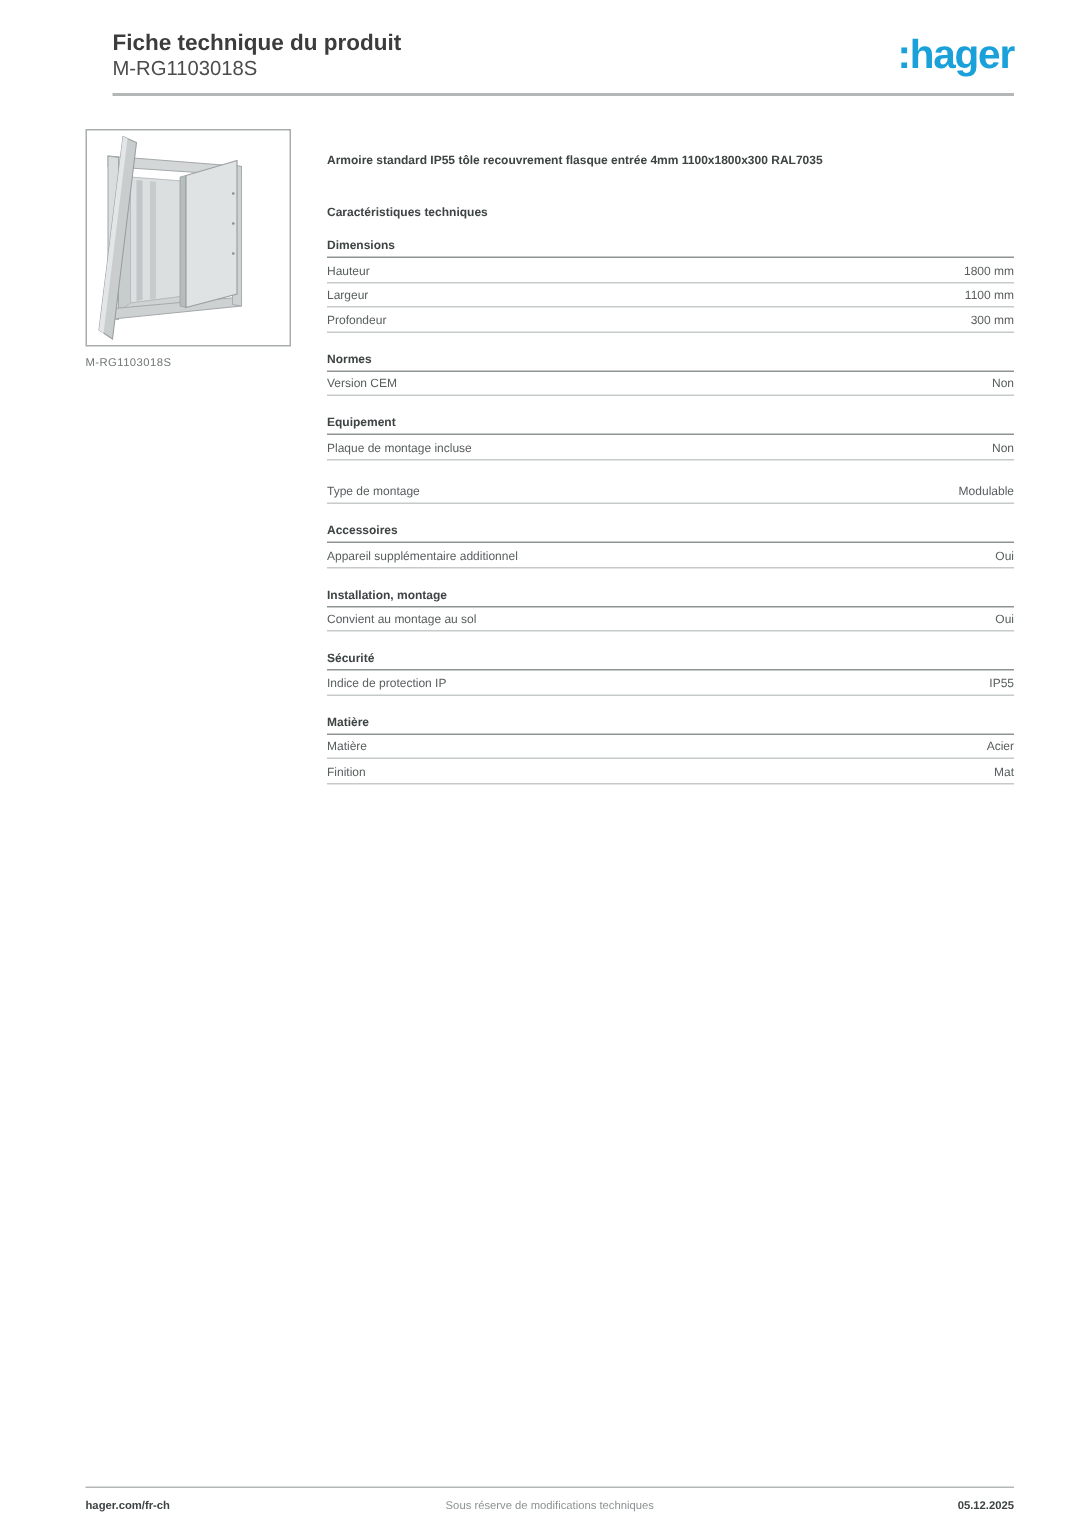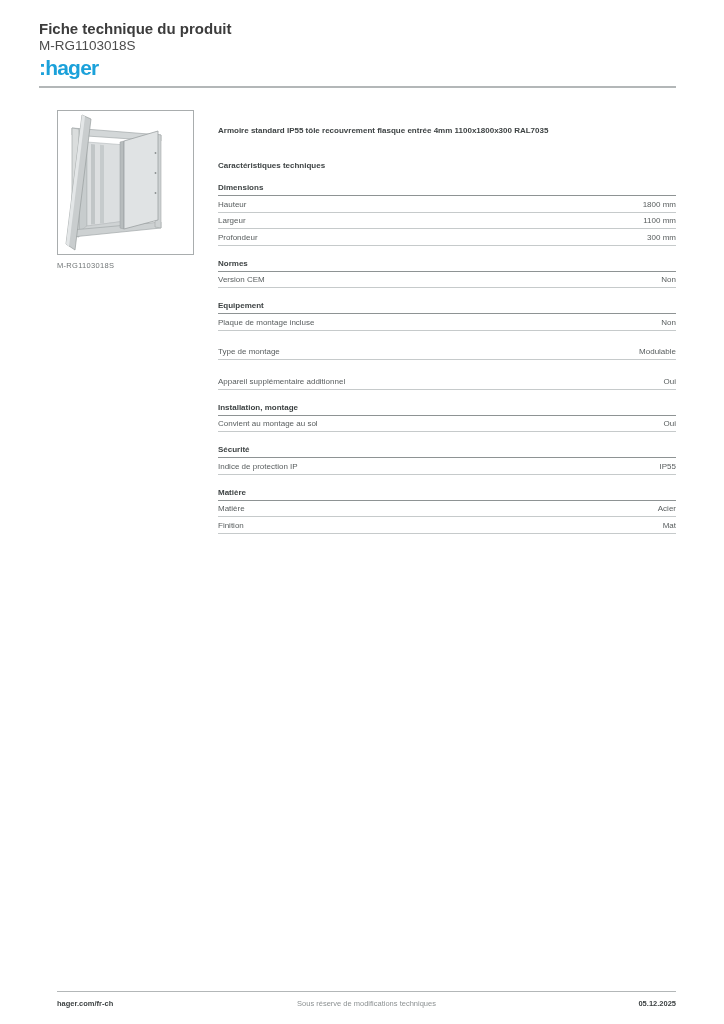--- a/index.html
+++ b/index.html
@@ -9,36 +9,35 @@
     font-family: "Liberation Sans", "DejaVu Sans", sans-serif;
     width: 724px; height: 1024px;
     position: relative;
     color: #3e4344;
     -webkit-font-smoothing: antialiased;
   }
   .page { width: 724px; height: 1024px; position: relative; overflow: hidden; background:#fff; }
 
   
   .header {
-    margin: 20px 48px 0 39px;
+    margin: 20px 48px 0 75px;
     display: flex;
     justify-content: space-between;
     align-items: flex-start;
     padding-bottom: 8px;
     border-bottom: 2px solid #b3b7b8;
-    flex-direction: column;
   }
   .title-block h1 {
     font-size: 15px; font-weight: 700; color: #3c3c3c; line-height: 1.15;
   }
   .title-block .product-ref {
     font-size: 13.5px; font-weight: 400; color: #4c4c4c; line-height: 1.15; margin-top: 1px;
   }
   .logo {
-    font-size: 21px; font-weight: 700; letter-spacing: -0.8px;
+    font-size: 27px; font-weight: 700; letter-spacing: -0.8px;
     color: #1ba1da; line-height: 1; margin-top: 3px;
   }
 
   
   .main {
     margin: 22px 48px 0 57px;
     display: flex;
     gap: 24px;
   }
   .image-col { width: 137px; flex: 0 0 137px; }
@@ -177,20 +176,21 @@
               <span class="spec-value">Non</span>
             </div>
           </section>
           <section class="spec-section">
             <div class="spec-row">
               <span class="spec-label">Type de montage</span>
               <span class="spec-value">Modulable</span>
             </div>
           </section>
           <section class="spec-section">
+            <h3 class="spec-title">Accessoires</h3>
             <div class="spec-row">
               <span class="spec-label">Appareil supplémentaire additionnel</span>
               <span class="spec-value">Oui</span>
             </div>
           </section>
           <section class="spec-section">
             <h3 class="spec-title">Installation, montage</h3>
             <div class="spec-row">
               <span class="spec-label">Convient au montage au sol</span>
               <span class="spec-value">Oui</span>

